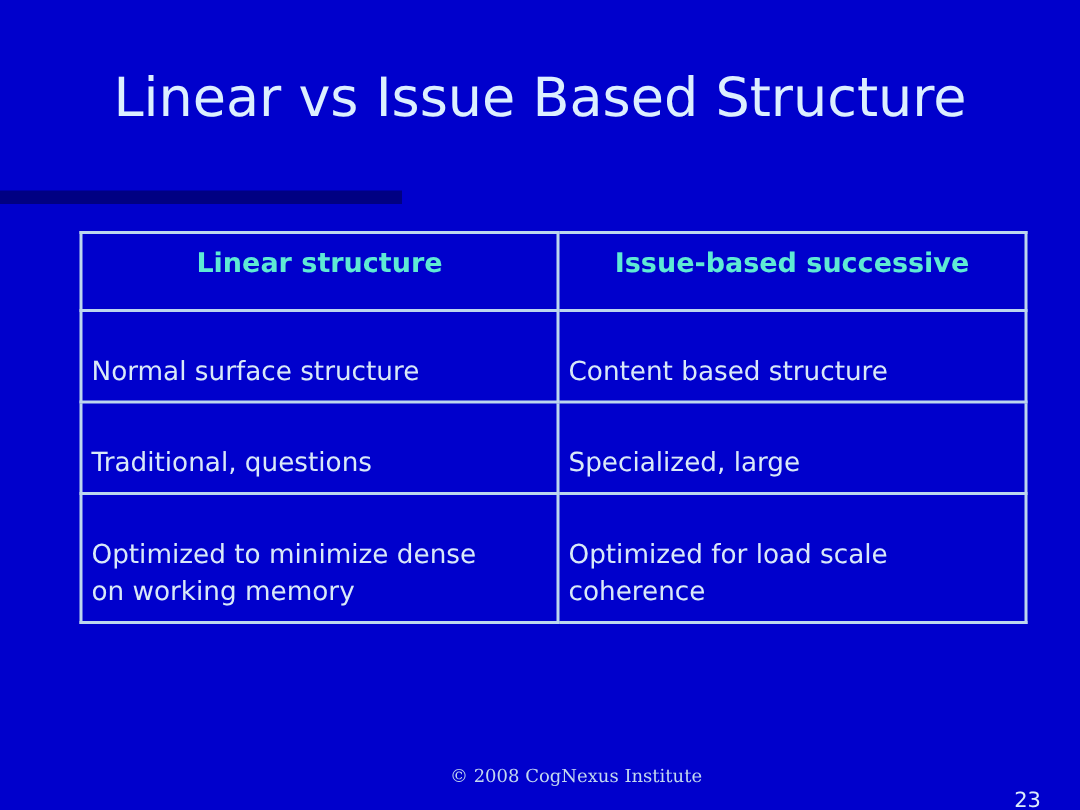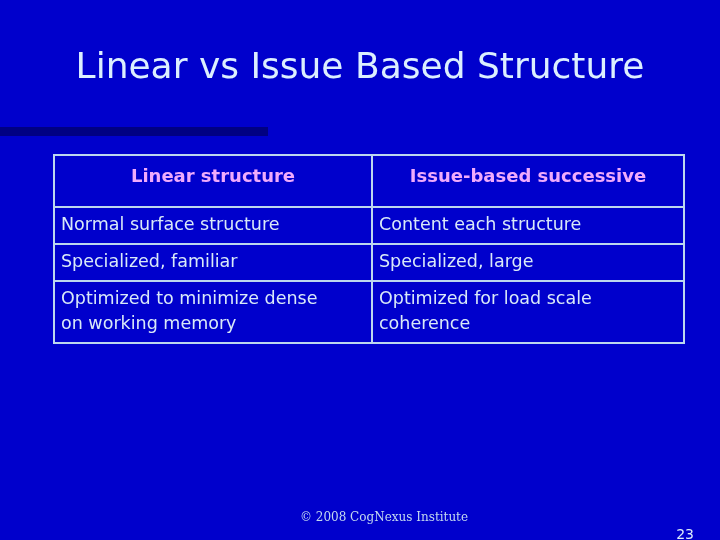--- a/index.html
+++ b/index.html
@@ -74,29 +74,30 @@
     font-size: 17.5px;
     line-height: 25px;
     font-weight: 400;
     text-align: left;
   }
 
   #comparison-table th {
     text-align: center;
     font-weight: bold;
     font-size: 18px;
-    color: #f0abfc;
+    color: #5eead4;
     height: 36px;
     padding-top: 7px;
     padding-bottom: 7px;
   }
 
   .cell-text {
     display: block;
     white-space: pre-line;
+    margin-top: 24px;
   }
 
   
   td.spill .cell-text { white-space: pre; }
 
   
   #footer-copyright {
     position: absolute;
     left: 0;
     top: 509px;
@@ -140,26 +141,26 @@
         <th>Linear structure</th>
         <th>Issue-based successive</th>
       </tr>
     </thead>
     <tbody>
       <tr>
         <td>
           <span class="cell-text">Normal surface structure</span>
         </td>
         <td>
-          <span class="cell-text">Content each structure</span>
+          <span class="cell-text">Content based structure</span>
         </td>
       </tr>
       <tr>
         <td>
-          <span class="cell-text">Specialized, familiar</span>
+          <span class="cell-text">Traditional, questions</span>
         </td>
         <td>
           <span class="cell-text">Specialized, large</span>
         </td>
       </tr>
       <tr>
         <td>
           <span class="cell-text">Optimized to minimize dense
 on working memory</span>
         </td>

